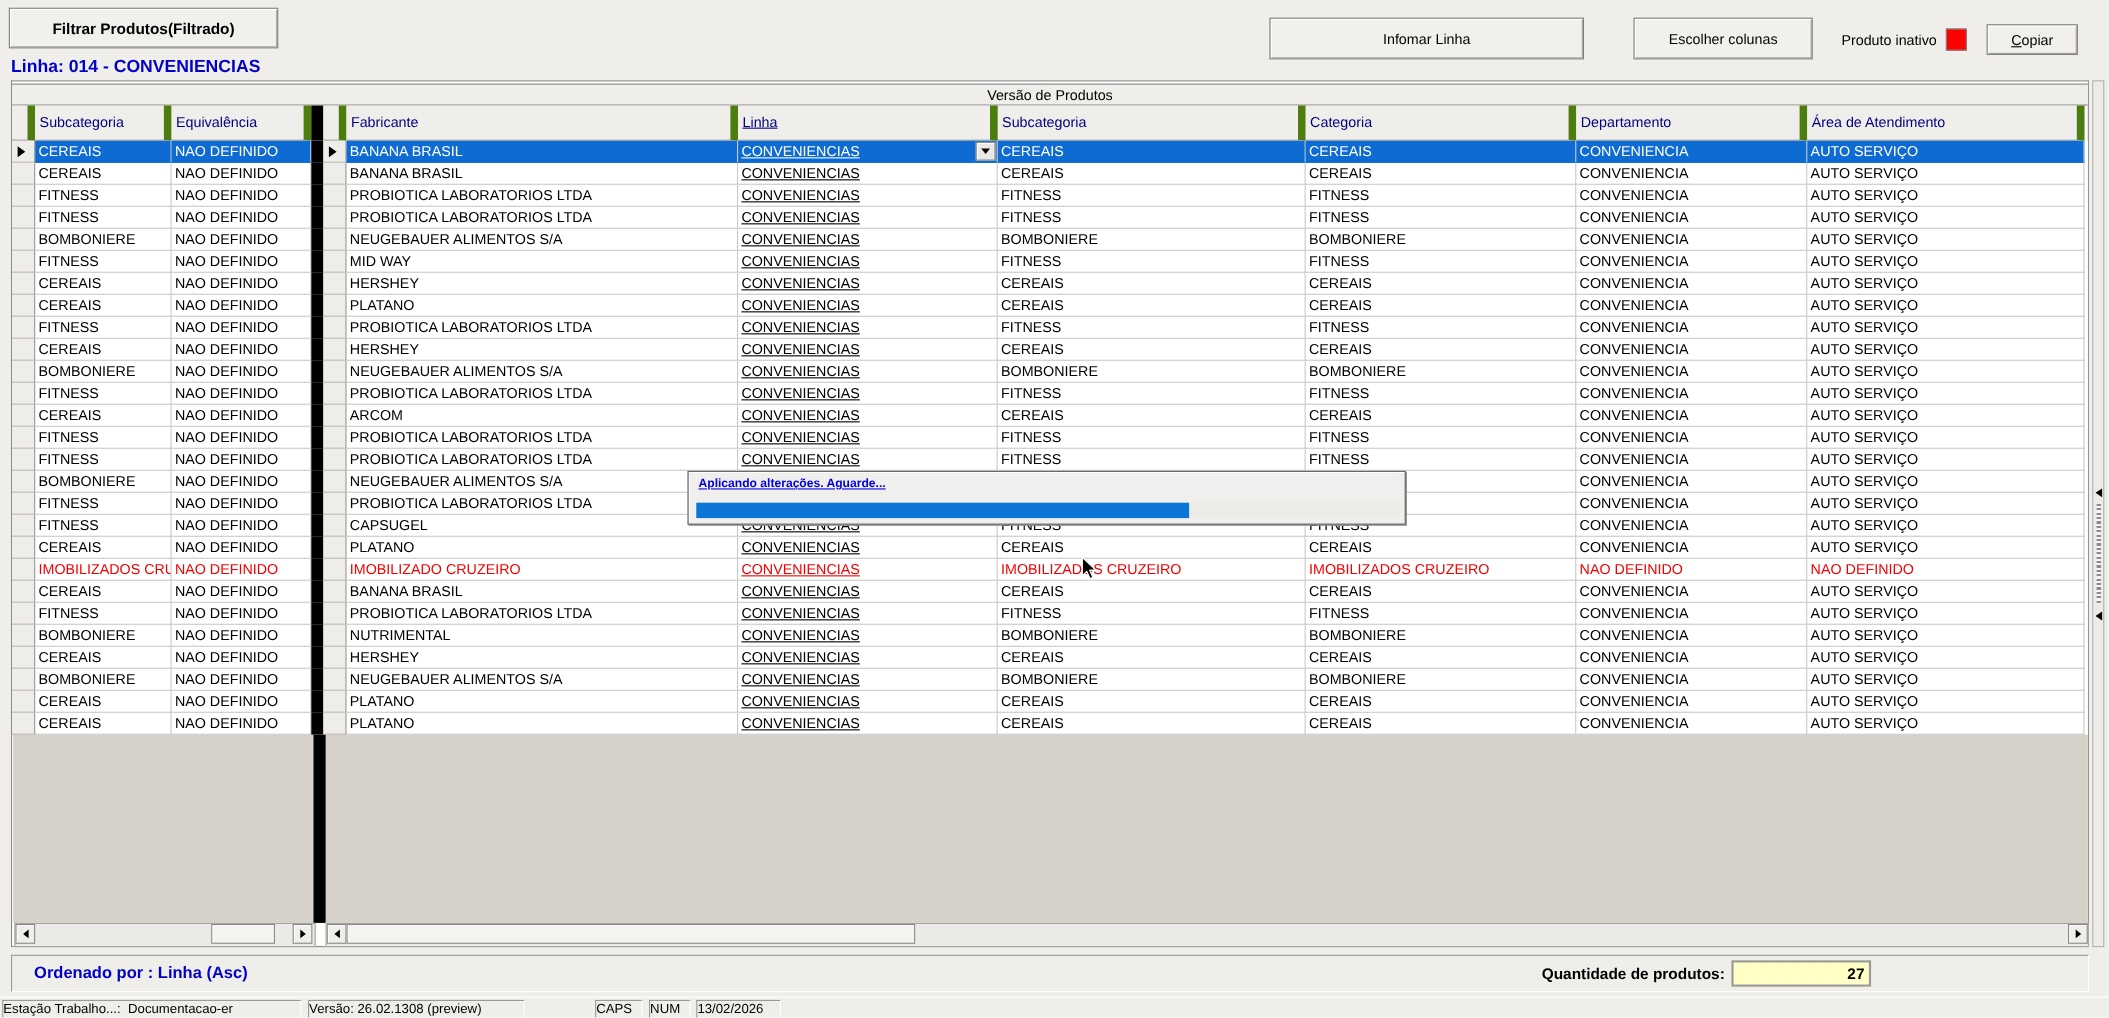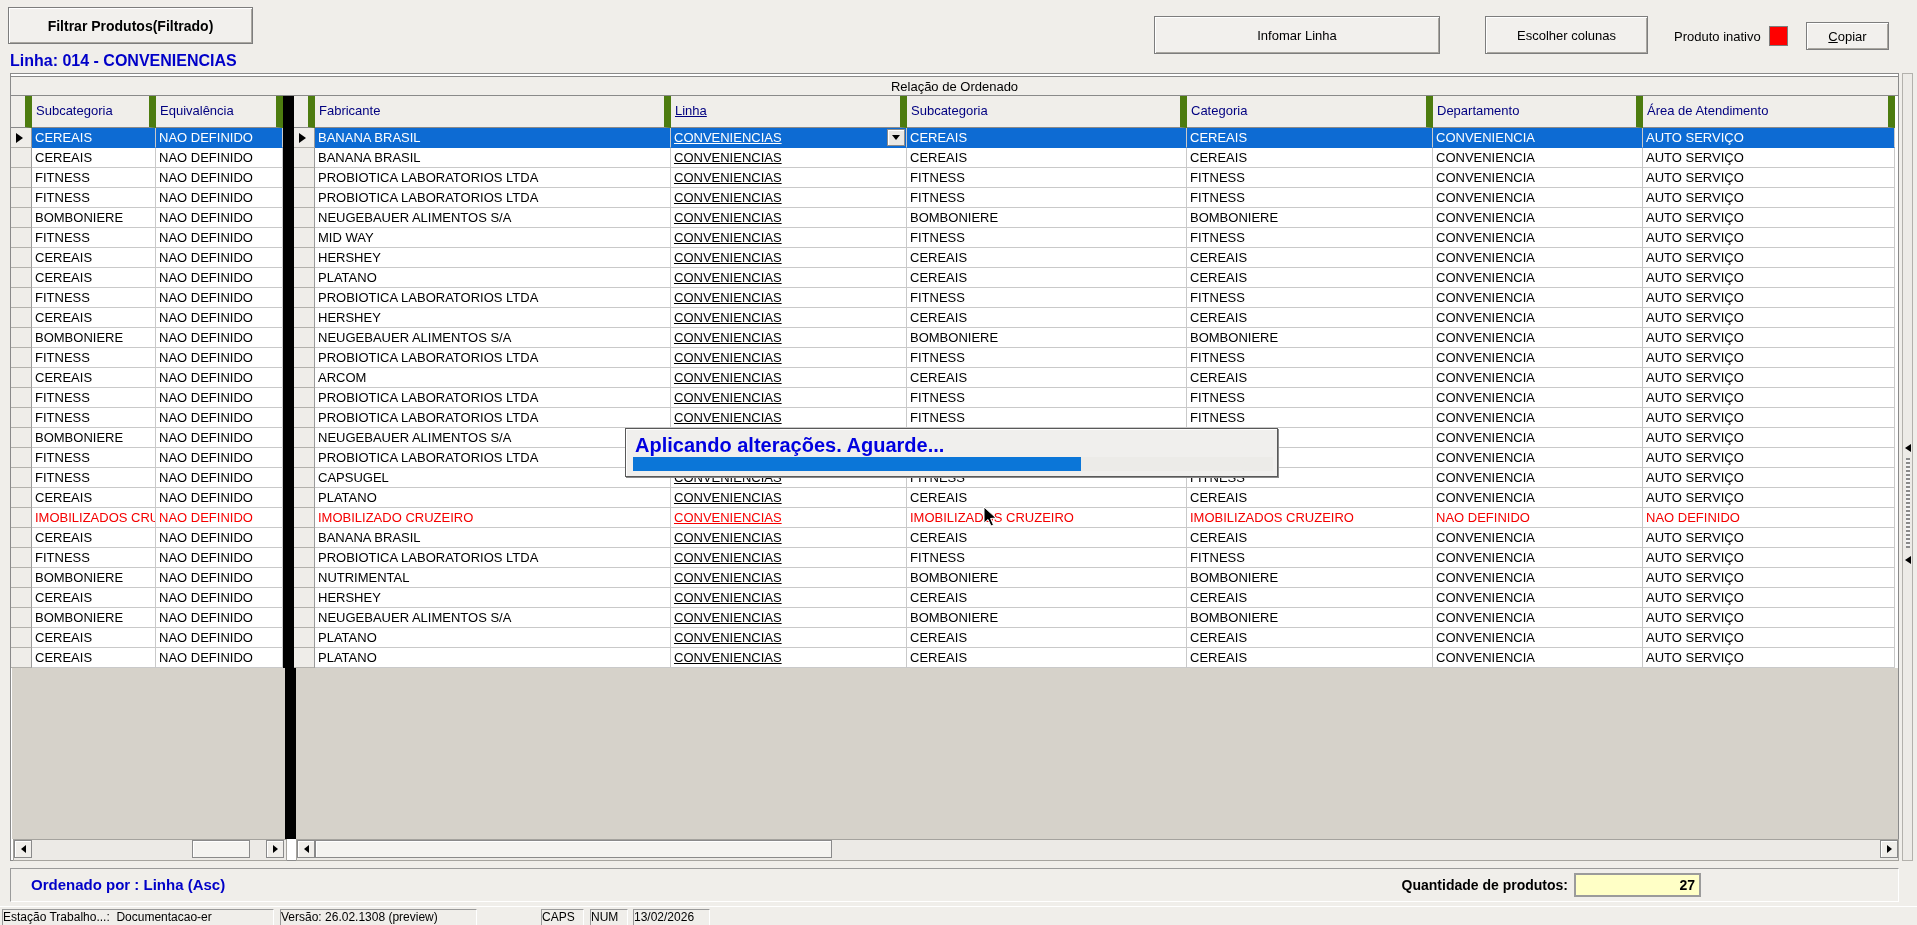--- a/index.html
+++ b/index.html
@@ -65,21 +65,21 @@
   
   #vstrip{left:1902px;top:73px;width:11px;height:788px;background:#EDEBE7;border:1px solid #b3b1ac;}
   .vtri{position:absolute;left:2px;width:0;height:0;border-right:6px solid #000;
         border-top:4px solid transparent;border-bottom:4px solid transparent;}
   #vdots{position:absolute;left:3px;top:384px;width:4px;height:90px;
          background:repeating-linear-gradient(180deg,#8a8a8a 0 2px,#f5f5f5 2px 4px);}
 
   
   #dialog{left:625px;top:428px;width:653px;height:49px;background:#F0EFED;
           border:1px solid #595959;box-shadow:inset 1px 1px 0 #fff,1px 1px 0 #8a8a8a;}
-  #dialog-msg{position:absolute;left:9px;top:5px;font-size:20px;font-weight:bold;color:var(--dlg-blue);}
+  #dialog-msg{position:absolute;left:9px;top:5px;font-size:11px;font-weight:bold;color:var(--dlg-blue);text-decoration:underline;}
   #dialog-bar{position:absolute;left:7px;top:28px;width:640px;height:14px;background:#ECEBE8;}
   #dialog-fill{height:100%;background:var(--bar-blue);}
 
   
   #footer-panel{left:10px;top:868px;width:1889px;height:34px;background:#F0EEEA;
                 border:1px solid;border-color:#9a9a9a #fff #fff #9a9a9a;}
   #sorted-by{position:absolute;left:20px;top:7px;font-size:15px;font-weight:bold;color:var(--title-blue);}
   #qty-label{position:absolute;right:330px;top:8px;font-size:14px;font-weight:bold;color:#000;}
   #qty-box{position:absolute;right:197px;top:4px;width:127px;height:24px;background:#FFFFC6;
            border:2px solid #9b9b9b;text-align:right;font-size:14px;font-weight:bold;
@@ -110,21 +110,21 @@
   <div class="abs" id="inactive-label" style="left:1674px;top:29px;text-align:right;">Produto inativo</div>
 
   <div class="abs" id="inactive-swatch" style="left: 1769px; top: 26px; width: 19px; height: 20px; background: rgb(255, 0, 0);"></div>
 
   <div class="abs btn" style="left:1806px;top:22px;width:83px;height:28px;">
     <span class="u">C</span>
       <span>opiar</span>
   </div>
 
   <div class="abs" id="grid">
-    <div class="abs" id="grid-caption">Relação de Ordenado</div>
+    <div class="abs" id="grid-caption">Versão de Produtos</div>
 
     <div class="grow" id="grid-header">
       <div class="hcell c-indl"></div>
       <div class="hcell c-sub">Subcategoria</div>
       <div class="hcell c-eq">Equivalência</div>
       <div class="gapc c-gap"></div>
       <div class="hcell c-indr"></div>
       <div class="hcell c-fab">Fabricante</div>
       <div class="hcell c-lin">Linha</div>
       <div class="hcell c-sub2">Subcategoria</div>

